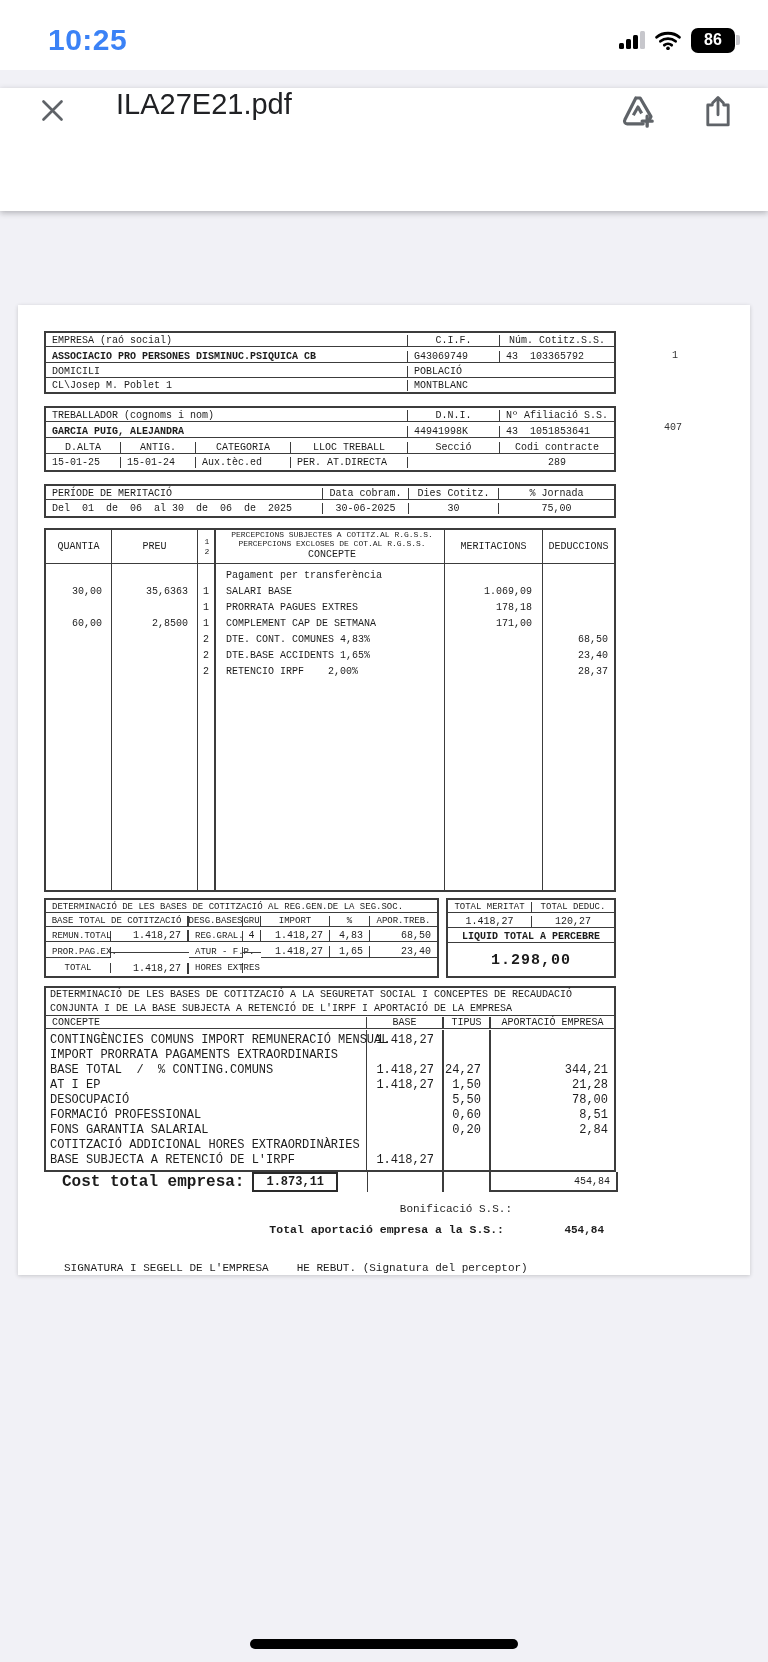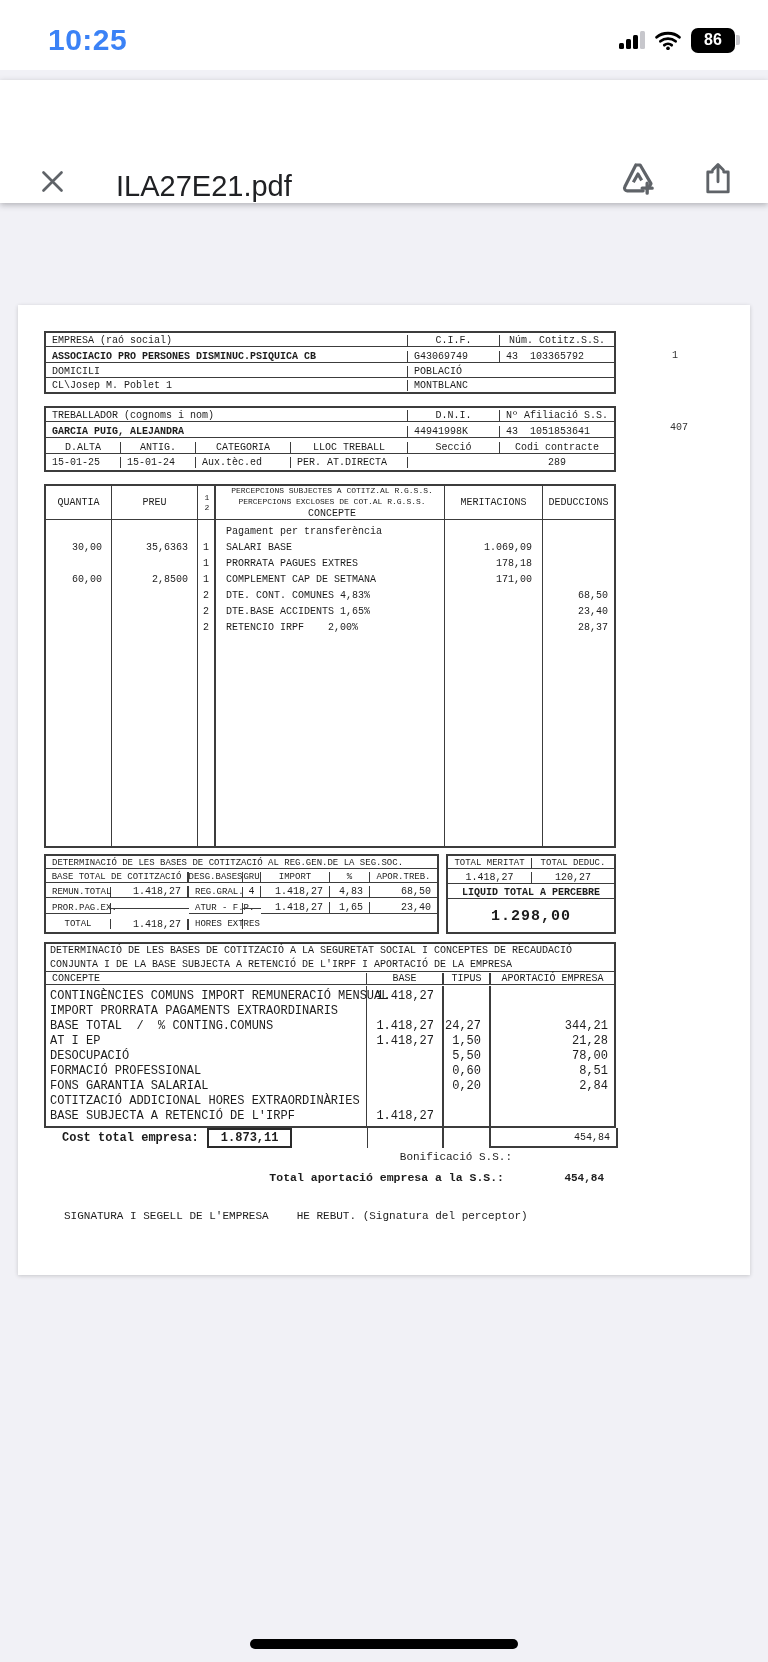--- a/index.html
+++ b/index.html
@@ -16,37 +16,37 @@
   .sigbars { display:flex; align-items:flex-end; gap:2px; height:18px; }
   .sigbars i { display:block; width:5px; border-radius:1.5px; background:#000; }
   .sigbars i:nth-child(1){height:6px;} .sigbars i:nth-child(2){height:10px;}
   .sigbars i:nth-child(3){height:14px;} .sigbars i:nth-child(4){height:18px; background:#c7c7cc;}
   .battery { display:flex; align-items:center; }
   .battery .body { width:44px; height:25px; background:#000; border-radius:7px; color:#fff;
                    font-size:16px; font-weight:700; display:flex; align-items:center; justify-content:center; }
   .battery .nub { width:4px; height:10px; background:#c7c7cc; border-radius:0 2px 2px 0; margin-left:1px; }
 
   
-  .viewer-header { position:absolute; top:80px; left:0; right:0; height:123px; background:#fff;
-                   display:flex; align-items:flex-end; box-shadow:0 2px 6px rgba(60,60,67,.35); z-index:2; }
+  .viewer-header { position:absolute; top:88px; left:0; right:0; height:123px; background:#fff;
+                   display:flex; align-items:flex-start; box-shadow:0 2px 6px rgba(60,60,67,.35); z-index:2; }
   .icon-btn { background:none; border:none; cursor:pointer; display:flex; align-items:center; justify-content:center; }
   .close-btn { margin-left:30px; width:44px; height:44px; }
   .doc-title { margin-left:42px; font-size:29px; color:#202124; flex:1 1 auto;
                white-space:nowrap; overflow:hidden; text-overflow:ellipsis; }
   .drive-btn { width:48px; height:48px; margin-right:32px; }
   .share-btn { width:48px; height:48px; margin-right:26px; }
 
   
   .viewport { position:absolute; top:193px; left:0; right:0; bottom:0; background:#f1f1f6; }
   .pdf-page { position:absolute; top:112px; left:18px; width:732px; height:970px; background:#fff;
               box-shadow:0 1px 4px rgba(0,0,0,.18); }
   .doc { position:absolute; left:26px; top:26px; width:572px; color:#1c1c1c;
          font-family:"Liberation Mono","DejaVu Sans Mono",monospace; font-size:10px; }
   .side-num { position:absolute; font-family:"Liberation Mono",monospace; font-size:10px; color:#333; }
-  .sn1 { top:45px; right:72px; } .sn2 { top:117px; right:62px; }
+  .sn1 { top:45px; right:72px; } .sn2 { top:117px; right:68px; }
 
   
   .tbl { border:2px solid #3c3c3c; background:#fff; }
   .row { display:grid; align-items:center; }
   .cell { display:flex; align-items:center; white-space:pre; overflow:visible; min-width:0; }
   .ctr { justify-content:center; } .rgt { justify-content:flex-end; }
   .pl6 { padding-left:6px; } .pr6 { padding-right:6px; }
   .bR { border-right:1px solid #3c3c3c;font-family:Liberation Mono, monospace; } .bR2 { border-right:2px solid #3c3c3c; }
   .bB { border-bottom:1px solid #3c3c3c; }
   .b { font-weight:700; } .f8 { font-size:8px; } .f9 { font-size:9px; }
@@ -56,21 +56,21 @@
   .g-emp2 { grid-template-columns:362px 1fr; }
   .g-tre6 { grid-template-columns:75px 75px 95px 117px 92px 1fr; }
   .g-per  { grid-template-columns:277px 86px 90px 1fr; }
   .mb12 { margin-bottom:12px; } .mb10 { margin-bottom:10px; } .mb8 { margin-bottom:8px; } .mb6 { margin-bottom:6px; }
 
   
   .g-main { grid-template-columns:66px 86px 18px 229px 98px 1fr; }
   .mt-head { height:34px; align-items:stretch; border-bottom:1px solid #3c3c3c; }
   .mt-head .cell { height:auto; }
   .notes { display:flex; flex-direction:column; justify-content:center; gap:1px; padding-left:2px; }
-  .chead { display:flex; flex-direction:column; justify-content:space-between; padding-left:4px; }
+  .chead { display:flex; flex-direction:column; justify-content:flex-start; padding-left:4px; }
   .chead .tiny { font-size:8px; line-height:9px; }
   .chead .main { font-size:10px; text-align:center; margin-top:1px; }
   .mt-body { display:grid; grid-template-columns:66px 86px 18px 229px 98px 1fr; height:326px; align-items:stretch; }
   .mcol { padding-top:4px; }
   .ln { display:block; height:16px; line-height:16px; white-space:pre; font-size:10px; }
   .ta-r { text-align:right; } .ta-c { text-align:center; } .ta-l { text-align:left; }
   .q .ln,.p .ln { padding-right:9px; } .c .ln { padding-left:10px; } .m .ln { padding-right:10px; } .d .ln { padding-right:6px; }
 
   
   .bases-wrap { display:flex; gap:7px;align-items:flex-end; }
@@ -85,28 +85,28 @@
   
   .g-rec { grid-template-columns:321px 77px 47px 1fr; }
   .rec-title { height:14px; line-height:14px; padding-left:4px; white-space:pre; }
   .rec-body { display:grid; grid-template-columns:321px 77px 47px 1fr; height:140px; align-items:stretch; }
   .rcol { padding-top:3px; }
   .ln15 { display:block; height:15px; line-height:15px; white-space:pre; font-size:12px; }
   .rc .ln15 { padding-left:4px; } .rb .ln15 { padding-right:8px; } .rt .ln15 { padding-right:8px; } .ra .ln15 { padding-right:6px; }
 
   .ext-row { display:grid; grid-template-columns:2px 321px 77px 47px 127px; height:19px; width:572px; }
   .ext-c1 { display:flex; align-items:center; }
-  .cost-label { font-size:12px; font-weight:700; padding-left:16px; white-space:pre; }
+  .cost-label { font-size:16px; font-weight:700; padding-left:16px; white-space:pre; }
   .cost-box { border:2px solid #2a2a2a; font-size:12px; font-weight:700; padding:1px 12px; margin-left:8px; }
   .ext-base { border-left:1px solid #3c3c3c; border-right:2px solid #3c3c3c; }
   .ext-tipus { border-right:2px solid #3c3c3c; }
   .ext-apor { border-right:2px solid #3c3c3c; border-left:0; border-bottom:2px solid #3c3c3c;
               display:flex; align-items:center; justify-content:flex-end; padding-right:6px; font-size:10px; }
 
-  .bonif-row { margin-top:4px; display:flex; justify-content:flex-end; padding-right:104px; font-size:11px; }
+  .bonif-row { margin-top:12px; display:flex; justify-content:flex-end; padding-right:104px; font-size:11px; }
   .totapo-row { margin-top:8px; display:flex; justify-content:flex-end; align-items:baseline; }
   .totapo-label { font-size:11.5px; font-weight:700; }
   .totapo-val { width:112px; text-align:right; padding-right:12px; font-size:11px; font-weight:700; }
   .sig-row { margin-top:26px; display:flex; padding-left:20px; font-size:11px; }
   .sig-right { margin-left:28px; }
 
   .home-indicator { position:absolute; left:50%; transform:translateX(-50%); bottom:13px;
                     width:268px; height:10px; border-radius:5px; background:#000; z-index:4; }
 </style>
 </head>
@@ -210,20 +210,34 @@
           <div class="row r15 g-tre6">
             <span class="cell pl6 bR">15-01-25</span>
             <span class="cell pl6 bR">15-01-24</span>
             <span class="cell pl6 bR">Aux.tèc.ed</span>
             <span class="cell pl6 bR">PER. AT.DIRECTA</span>
             <span class="cell ctr bR"></span>
             <span class="cell ctr">289</span>
           </div>
         </div>
 
+        <div class="tbl mb10">
+          <div class="row r15 g-per">
+            <span class="cell pl6 bR bB">PERÍODE DE MERITACIÓ</span>
+            <span class="cell ctr bR bB">Data cobram.</span>
+            <span class="cell ctr bR bB">Dies Cotitz.</span>
+            <span class="cell ctr bB">% Jornada</span>
+          </div>
+          <div class="row r15 g-per">
+            <span class="cell pl6 bR">Del  01  de  06  al 30  de  06  de  2025</span>
+            <span class="cell ctr bR">30-06-2025</span>
+            <span class="cell ctr bR">30</span>
+            <span class="cell ctr">75,00</span>
+          </div>
+        </div>
 
         <div class="tbl mb6">
           <div class="row g-main mt-head">
             <span class="cell ctr bR">QUANTIA</span>
             <span class="cell ctr bR">PREU</span>
             <span class="cell bR2 notes f8">
               <span>1</span>
               <span>2</span>
             </span>
             <span class="cell bR chead">

